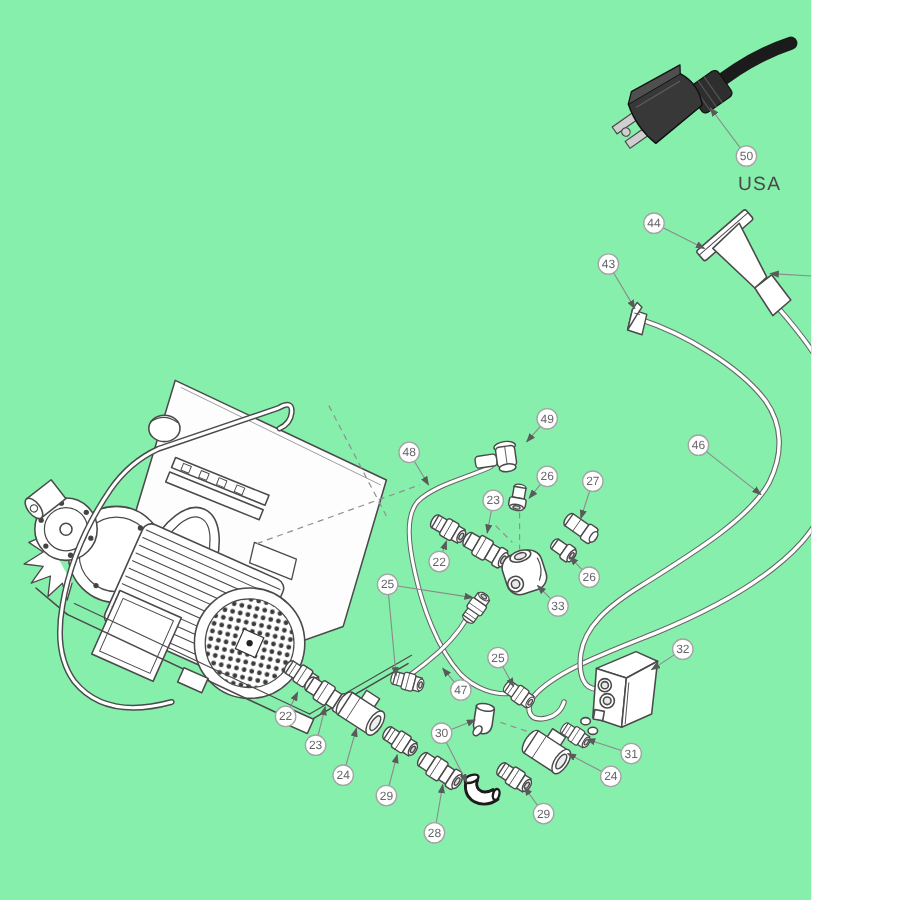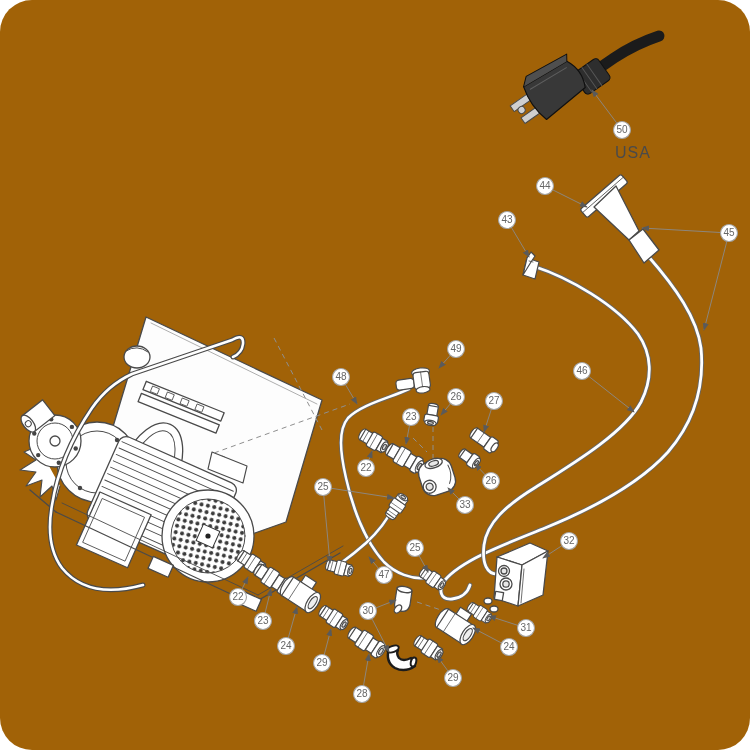--- a/index.html
+++ b/index.html
@@ -1,16 +1,16 @@
 <!DOCTYPE html>
 <html><head>
 <meta charset="utf-8">
 <style>
   html,body{margin:0;padding:0;background:#ffffff;}
-  .stage{position:relative;width:750px;height:750px;background:#a16207;overflow:hidden;border-radius:32px;}
+  .stage{position:relative;width:676px;height:750px;background:#86efac;overflow:hidden;}
   svg{display:block;}
   .leader{stroke:#8a8a8a;stroke-width:0.9;fill:none;}
   .callout-circle{fill:#ffffff;stroke:#a3a3a3;stroke-width:1.1;}
   .callout-num{font:10px "Liberation Sans",sans-serif;fill:#666666;text-anchor:middle;}
   .usa{font:16px "Liberation Sans",sans-serif;letter-spacing:1px;fill:#4a4a4a;text-anchor:middle;}
   .art{stroke-linejoin:round;stroke-linecap:round;}
   .dash{stroke:#8f8f8f;stroke-width:1;stroke-dasharray:5 4;fill:none;}
 </style>
 </head>
 <body>

